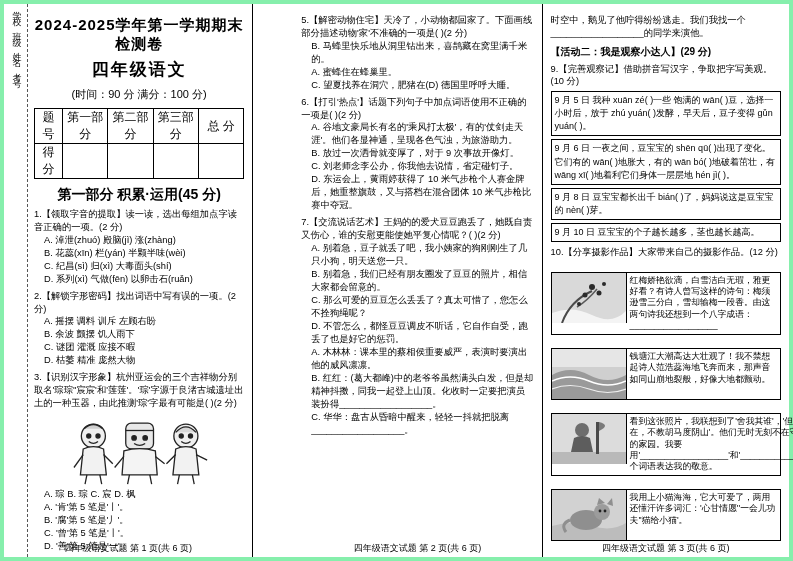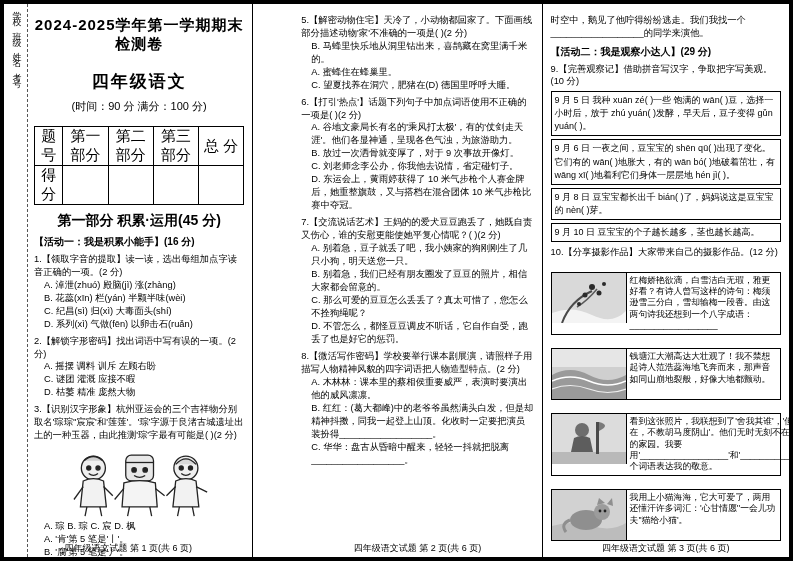--- a/index.html
+++ b/index.html
@@ -1,33 +1,33 @@
 <!DOCTYPE html>
 <html><head>
 <meta charset="utf-8">
 <style>
   html,body{margin:0;padding:0;background:#c9c9c9;}
   body{font-family:"Liberation Sans",sans-serif;}
-  .page{width:793px;height:561px;background:#000000;position:relative;overflow:hidden;}
+  .page{width:793px;height:561px;background:#86efac;position:relative;overflow:hidden;}
   .sheet{position:absolute;top:4px;left:4px;width:785px;height:553px;background:#fff;display:flex;}
   .col{position:relative;box-sizing:border-box;}
   .col1{width:262px;border-right:1px solid #000;}
   .col2{width:262px;border-right:1px solid #000;margin-left:40px;}
   .col3{width:259px;}
   .inner{position:absolute;left:0;top:0;right:0;bottom:0;padding:6px 8px 16px 8px;box-sizing:border-box;}
   .col1 .inner{padding-left:30px;}
   
   .seal{position:absolute;left:2px;top:0;bottom:0;width:26px;}
   .sealtext{position:absolute;left:4px;writing-mode:vertical-rl;font-size:9px;letter-spacing:6px;color:#000;}
   .sealdash{position:absolute;left:21px;top:0;bottom:0;border-left:1px dashed #555;}
   .title{text-align:center;font-weight:bold;}
   .t1{font-size:15px;letter-spacing:1px;margin-top:6px;}
-  .t2{font-size:17px;margin-top:16px;letter-spacing:2px;}
+  .t2{font-size:17px;margin-top:4px;letter-spacing:2px;}
   .t3{font-size:11px;margin-top:6px;text-align:center;}
-  table.scoretab{border-collapse:collapse;margin:12px auto 0 auto;font-size:15px;}
+  table.scoretab{border-collapse:collapse;margin:6px auto 0 auto;font-size:12px;}
   table.scoretab td{border:1px solid #000;width:46px;height:15px;text-align:center;padding:0;}
   table.scoretab td.hd{width:28px;}
   .secthead{text-align:center;font-weight:bold;font-size:14px;margin-top:7px;}
   .act{font-weight:bold;font-size:10px;margin-top:5px;}
   .q{margin-top:4px;font-size:9.3px;line-height:1.38;}
   .opts{font-size:9.3px;line-height:1.4;}
   .ind{padding-left:10px;}
   .footer{position:absolute;bottom:2px;left:0;right:0;text-align:center;font-size:9px;}
   .mascot{height:74px;margin:2px auto 2px auto;display:block;}
   .pinyinbox{border:1px solid #000;padding:2px 3px;font-size:9px;line-height:1.45;margin:3px 0;}
@@ -65,30 +65,30 @@
             <td class="hd">得 分</td>
             <td></td>
             <td></td>
             <td></td>
             <td></td>
           </tr>
         </tbody>
           </table>
 
         <div class="secthead">第一部分  积累·运用(45 分)</div>
-        <div class="act">【活动一：我是积累小能手】(16 分)</div>
 
         <div class="q">1.【领取字音的提取】读一读，选出每组加点字读音正确的一项。(2 分)</div>
         <div class="opts ind">A. 淖泄(zhuó)      殿脑(jì)      涨(zhàng)</div>
         <div class="opts ind">B. 花蕊(xīn)       栏(yán)      半颗半味(wèi)</div>
         <div class="opts ind">C. 纪昌(sì)        归(xì)       大毒面头(shí)</div>
         <div class="opts ind">D. 系列(xì)        气做(fēn)    以卵击石(ruǎn)</div>
 
         <div class="q">2.【解锁字形密码】找出词语中写有误的一项。(2 分)</div>
         <div class="opts ind">A. 摇摆      调料      训斥      左顾右盼</div>
+        <div class="opts ind">B. 余波      颤摆      饥人雨下</div>
         <div class="opts ind">C. 谜团      灌溉      应接不暇</div>
         <div class="opts ind">D. 枯萎      精准      庞然大物</div>
 
         <div class="q">3.【识别汉字形象】杭州亚运会的三个吉祥物分别取名'琮琮''宸宸'和'莲莲'。'琮'字源于良渚古城遗址出土的一种玉器，由此推测'琮'字最有可能是( )(2 分)</div>
 
         <svg class="mascot" viewBox="0 0 170 80">
           <g fill="none" stroke="#222" stroke-width="1.4">
 
             <circle cx="35" cy="26" r="13" fill="#efefef"></circle>
             <path d="M25 18 q10 -9 20 0" fill="#cfcfcf"></path>
@@ -143,21 +143,20 @@
         <div class="opts ind">B. 放过一次洒骨就变厚了，对于 9 次事故开像灯。</div>
         <div class="opts ind">C. 刘老师念李公办，你我他去说情，省定碰钉子。</div>
         <div class="opts ind">D. 东运会上，黄雨婷获得了 10 米气步枪个人赛金牌后，她重整旗鼓，又与搭档在混合团体 10 米气步枪比赛中夺冠。</div>
 
         <div class="q">7.【交流说话艺术】王妈的的爱犬豆豆跑丢了，她既自责又伤心，谁的安慰更能使她平复心情呢？( )(2 分)</div>
         <div class="opts ind">A. 别着急，豆子就丢了吧，我小姨家的狗刚刚生了几只小狗，明天送您一只。</div>
         <div class="opts ind">B. 别着急，我们已经有朋友圈发了豆豆的照片，相信大家都会留意的。</div>
         <div class="opts ind">C. 那么可爱的豆豆怎么丢丢了？真太可惜了，您怎么不拴狗绳呢？</div>
         <div class="opts ind">D. 不管怎么，都怪豆豆调皮不听话，它自作自受，跑丢了也是好它的惩罚。</div>
 
-        <div class="q">8.【微活写作密码】学校要举行课本剧展演，请照样子用描写人物精神风貌的四字词语把人物造型特点。(2 分)</div>
         <div class="opts ind">A. 木林林：课本里的蔡相侯重要威严，表演时要演出他的威风凛凛。</div>
         <div class="opts ind">B. 红红：(葛大都峰)中的老爷爷虽然满头白发，但是却精神抖擞，同我一起登上山顶。化收时一定要把演员装扮得__________________。</div>
         <div class="opts ind">C. 华华：盘古从昏暗中醒来，轻轻一抖就把脱离__________________。</div>
 
         <div class="footer">四年级语文试题  第 2 页(共 6 页)</div>
       </div>
     </div>
 
     <div class="col col3">
       <div class="inner">

